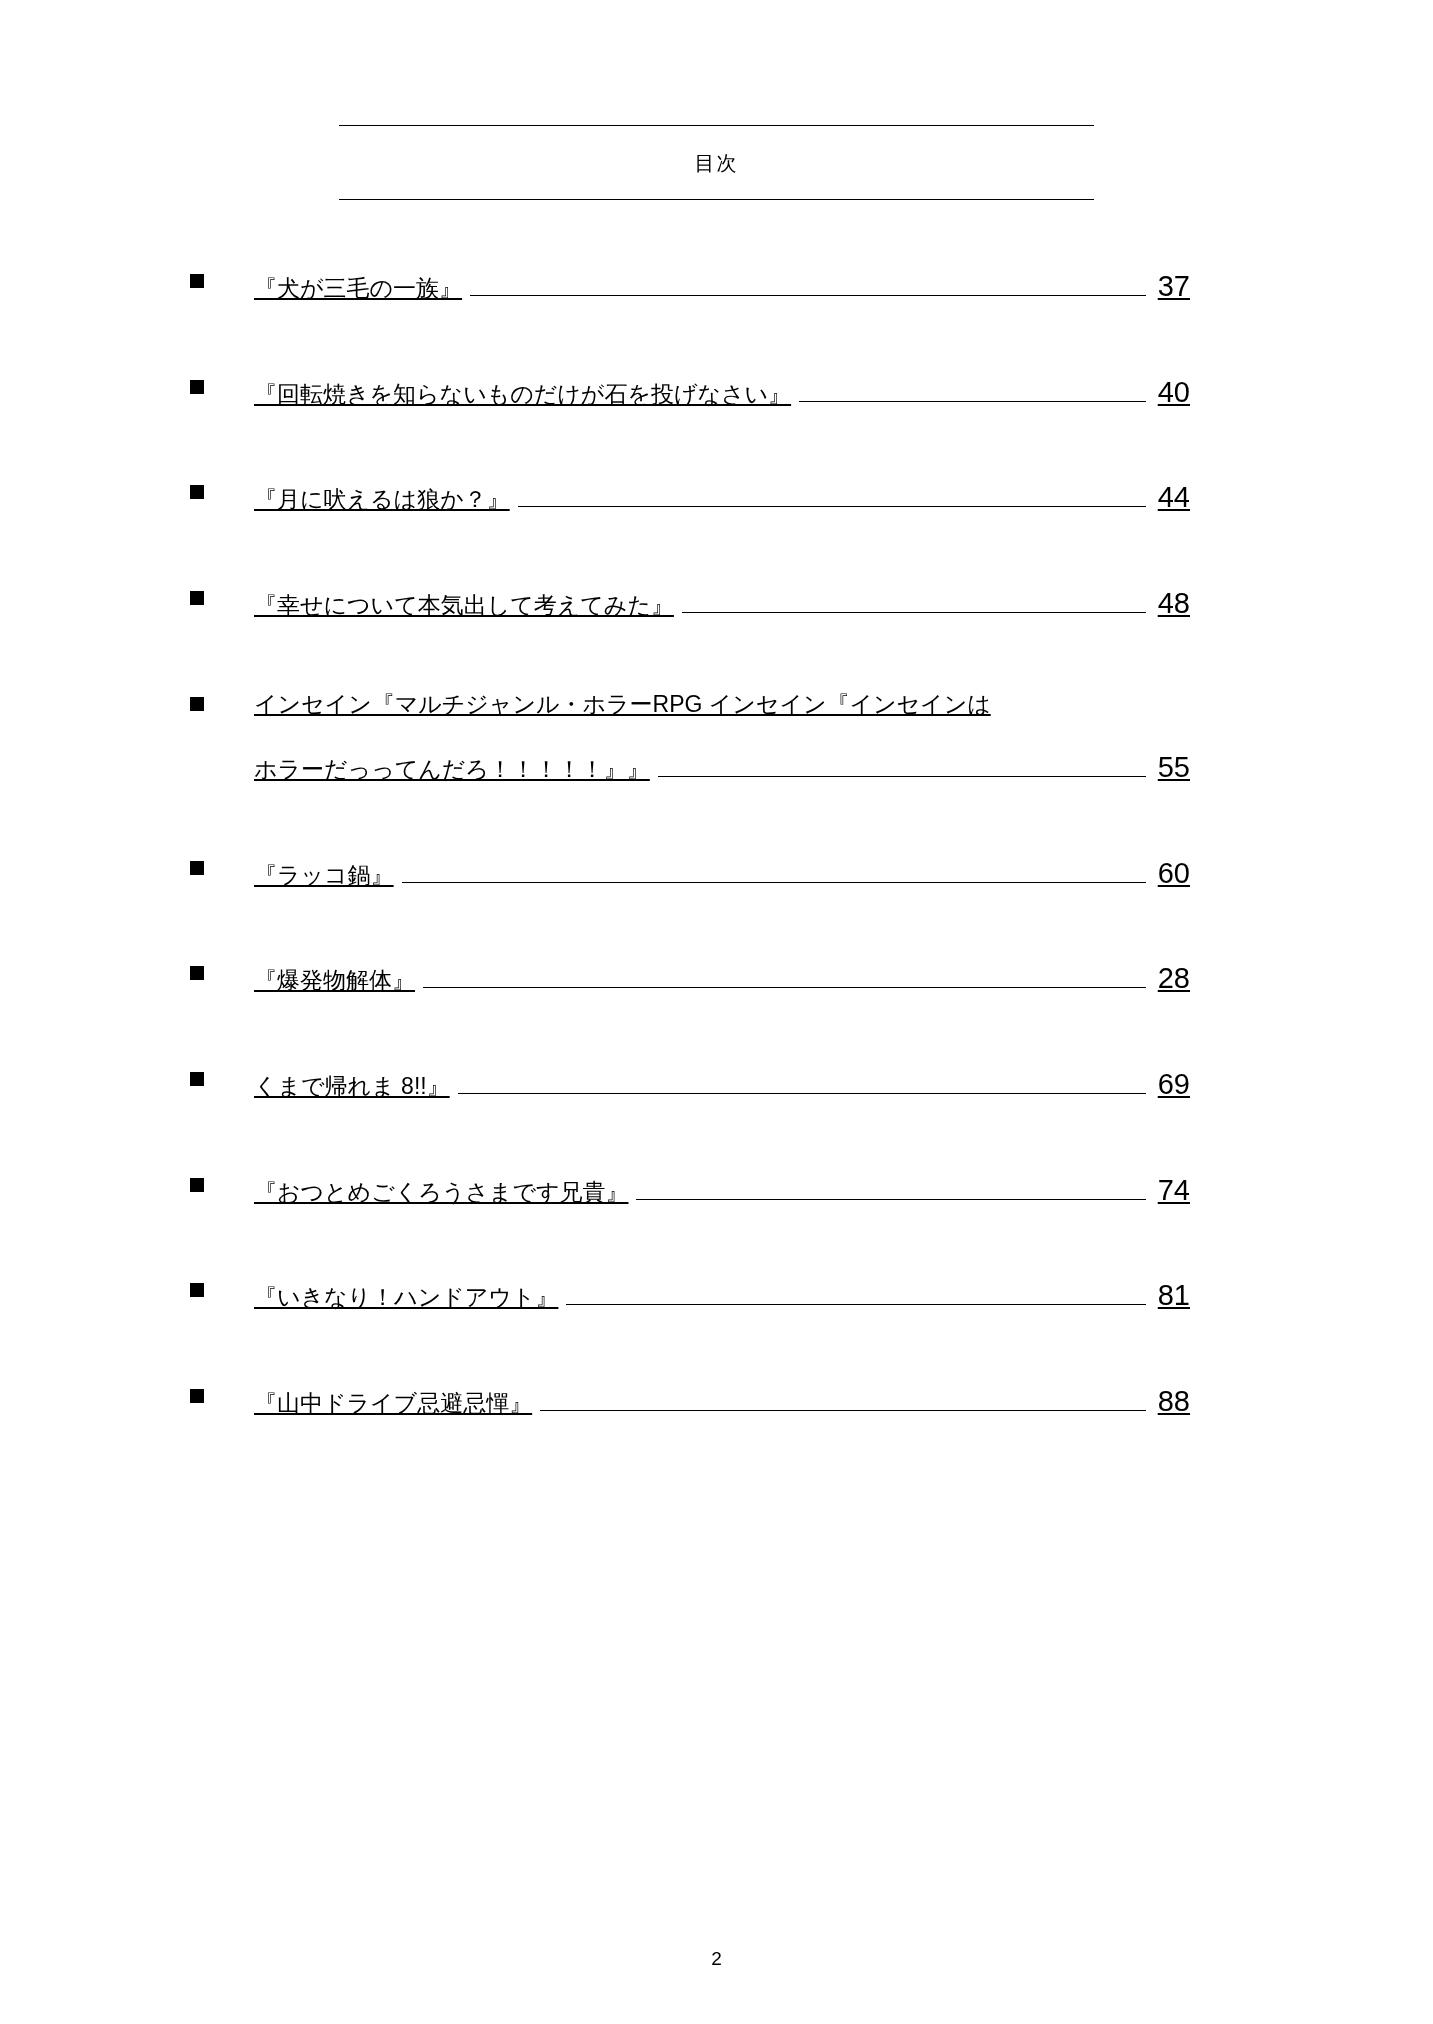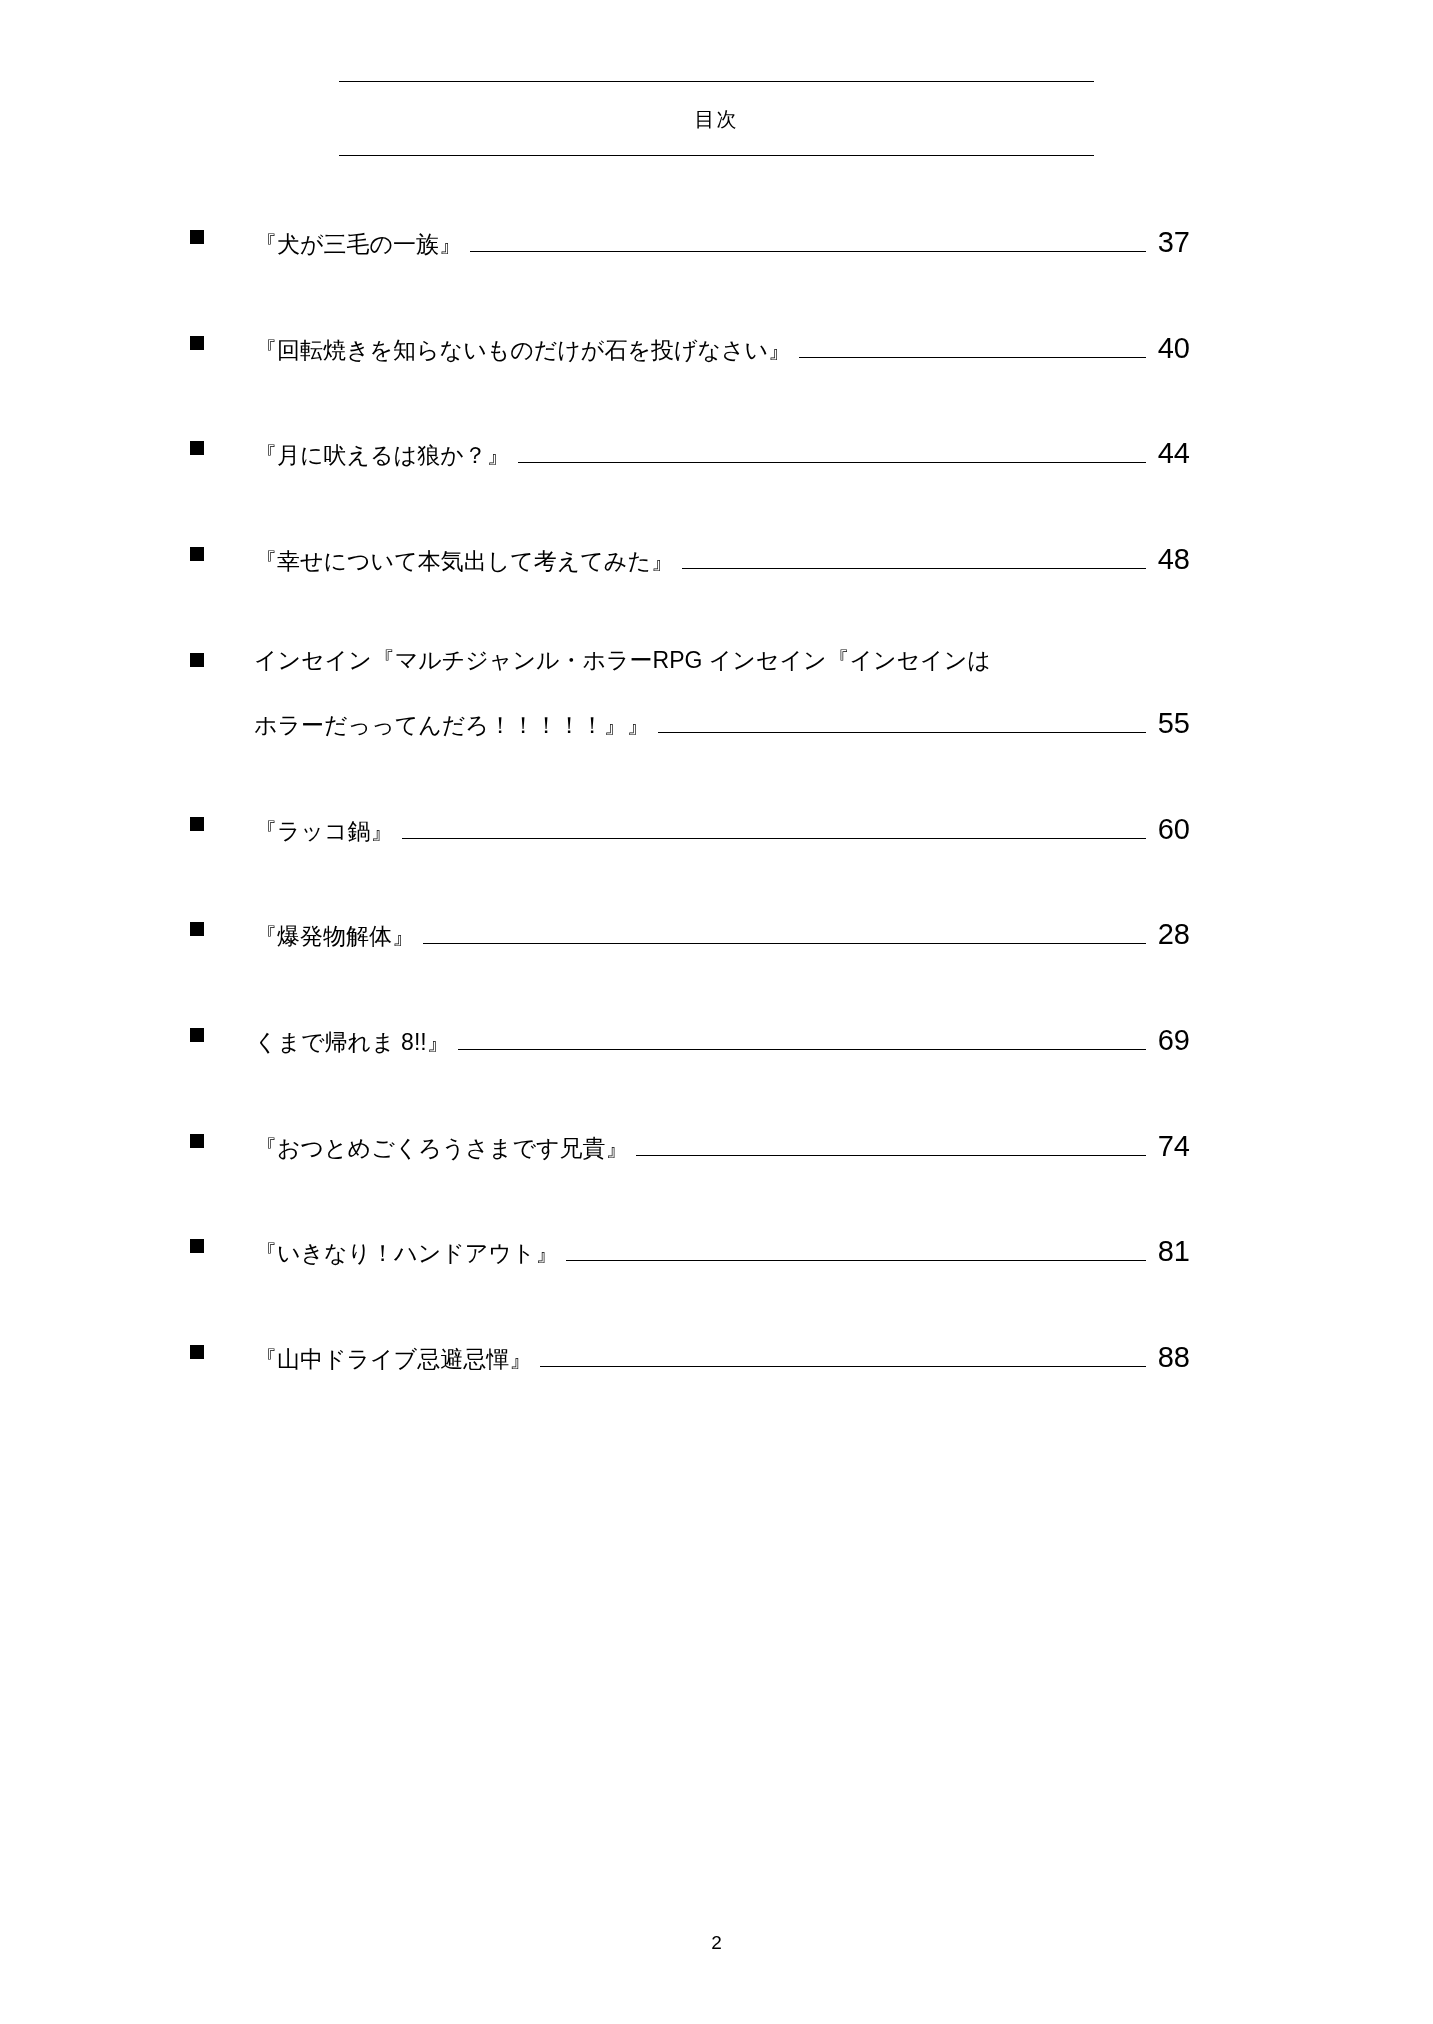--- a/index.html
+++ b/index.html
@@ -18,22 +18,22 @@
   .page {
     width: 1433px;
     height: 2024px;
     box-sizing: border-box;
     padding: 0;
     position: relative;
   }
   
   .toc-header {
     width: 755px;
-    margin: 0 auto;
-    padding-top: 81px;
+    margin: 16px auto;
+    padding-top: 109px;
     text-align: center;
   }
   .rule {
     height: 0;
     border-top: 1px solid #000;
     width: 755px;
   }
   .toc-title {
     font-size: 20px;
     line-height: 1;
@@ -41,20 +41,21 @@
     letter-spacing: 2px;
   }
   
   .toc-list {
     margin: 0;
     padding: 0;
     list-style: none;
     width: 1000px;
     margin-left: 190px;
     margin-top: 60px;
+    text-decoration: underline;
   }
   .toc-entry {
     display: flex;
     align-items: flex-start;
     margin-bottom: 52px;
     font-size: 23px;
     line-height: 1.85;
   }
   .bullet {
     width: 14px;

